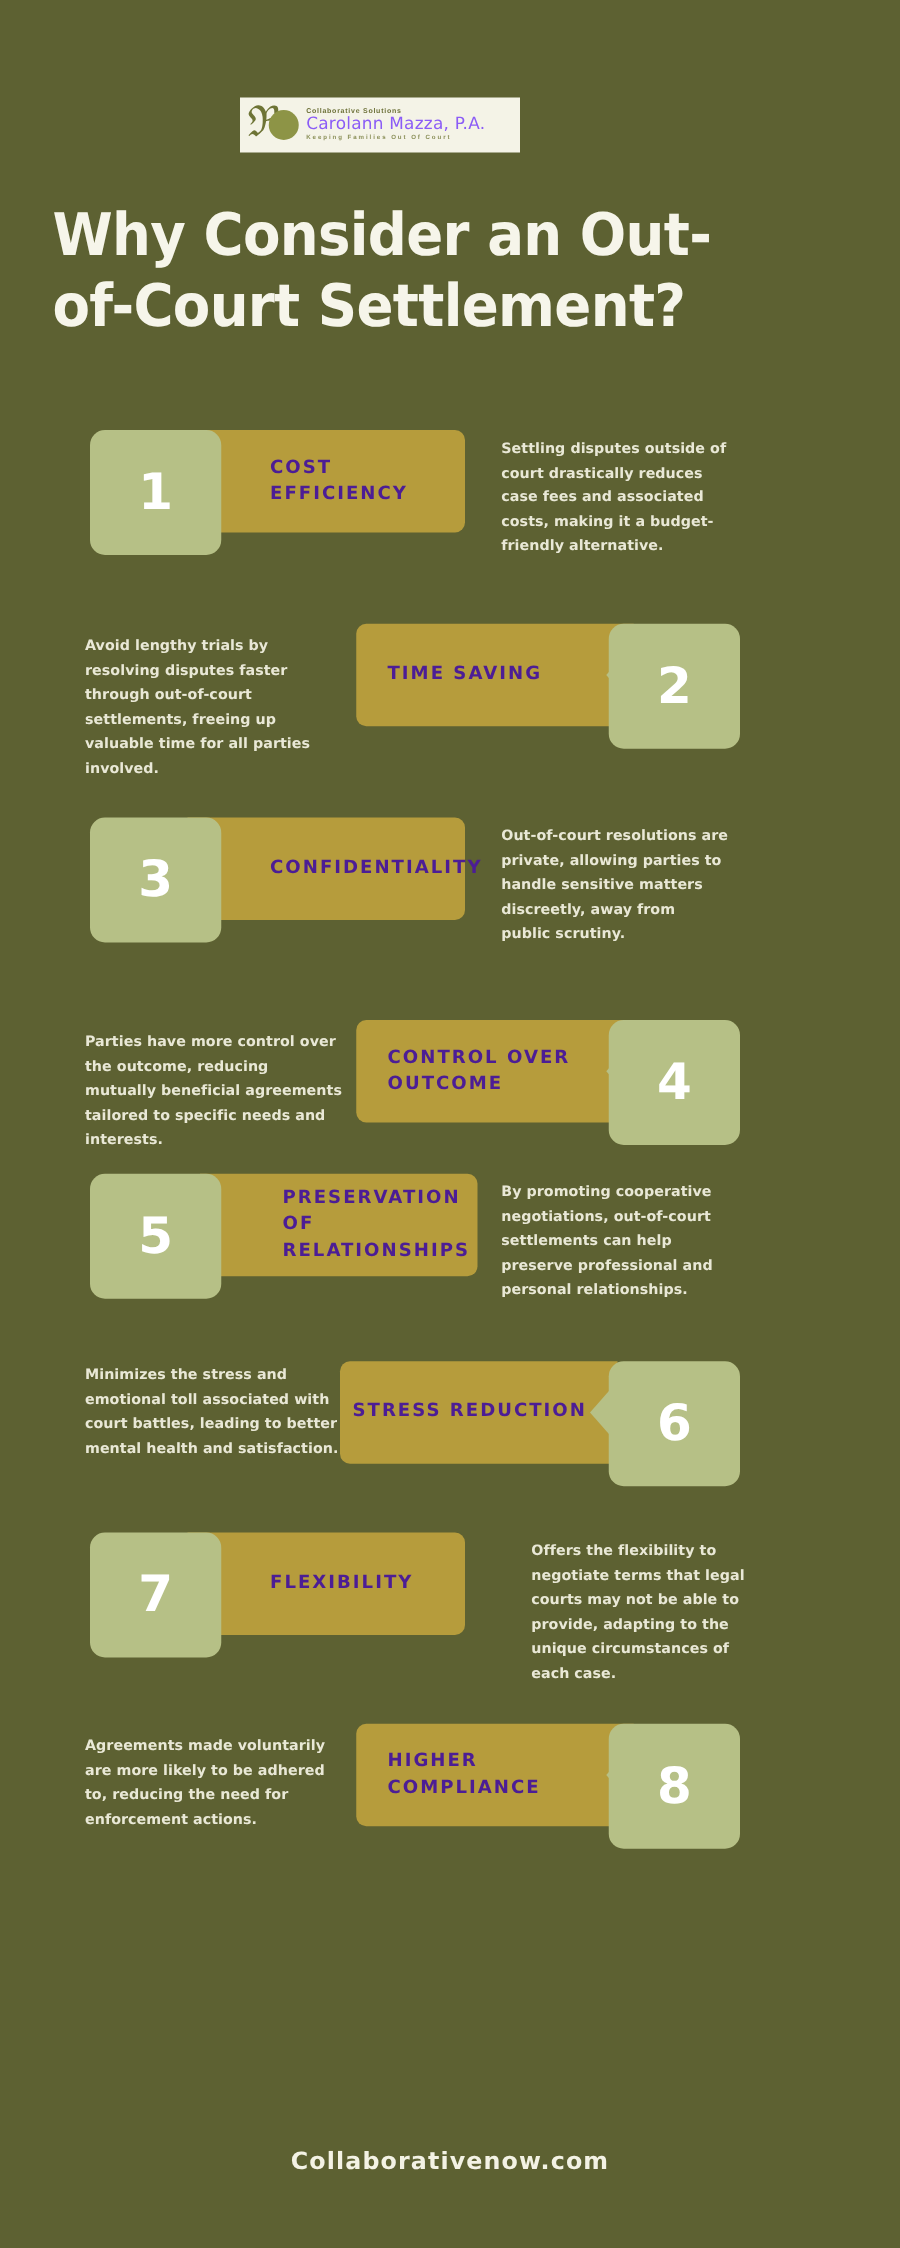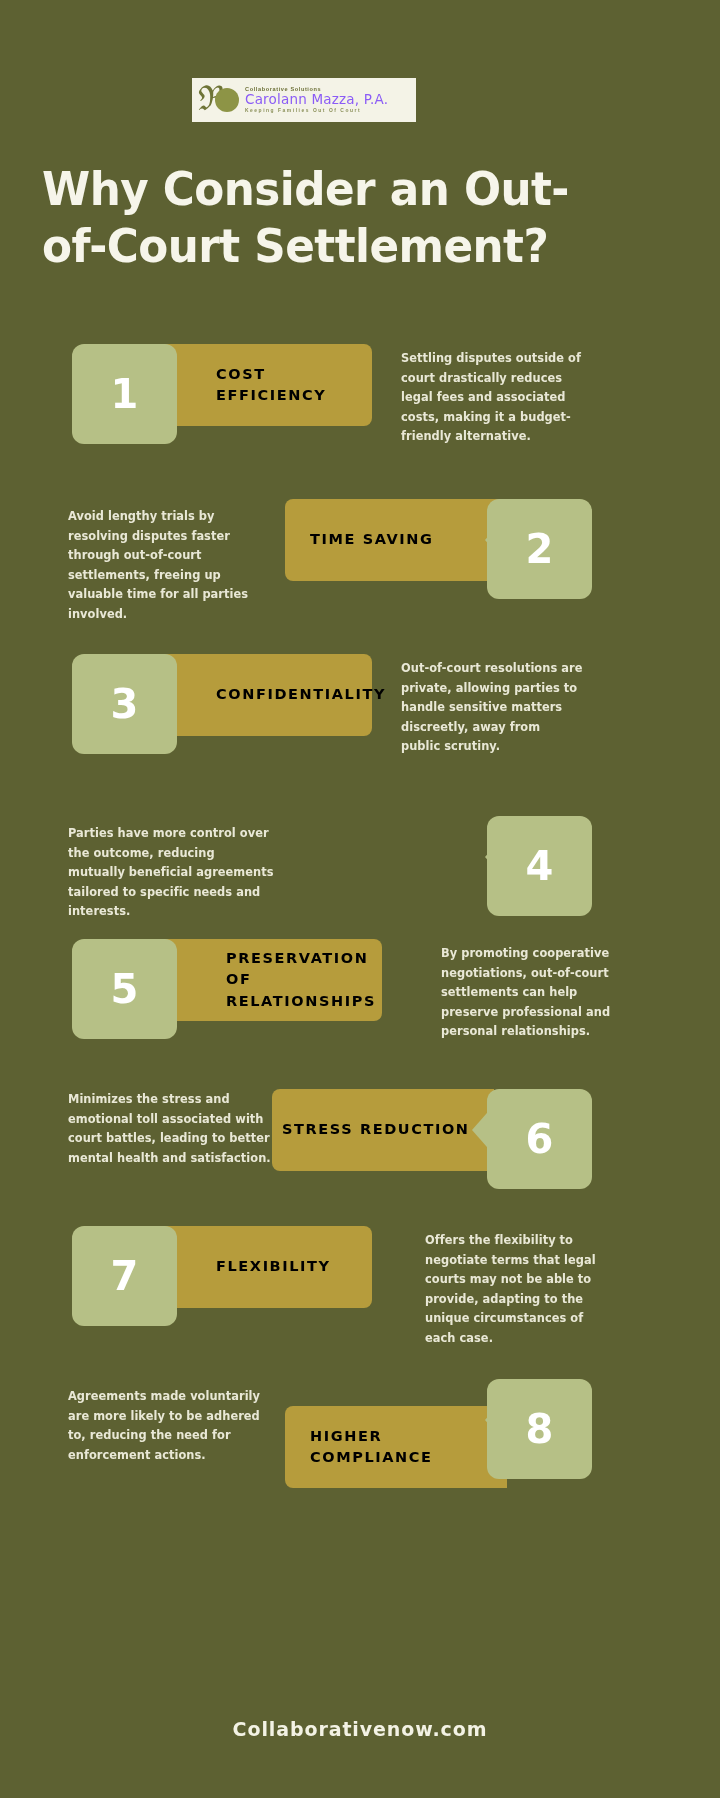--- a/index.html
+++ b/index.html
@@ -116,21 +116,21 @@
     height: 82px;
     background: #b69c3c;
     display: flex;
     align-items: center;
     z-index: 1;
   }
   .banner-left  { border-radius: 0 8px 8px 0; }
   .banner-right { border-radius: 8px 0 0 8px; }
 
   .banner .label {
-    color: #000000;
+    color: #4c1d95;
     font-family: "DejaVu Sans", sans-serif;
     font-weight: bold;
     font-size: 14.5px;
     letter-spacing: 1.6px;
     line-height: 1.45;
     text-transform: uppercase;
   }
 
   
   .notch {
@@ -194,21 +194,21 @@
   <h1 class="title">Why Consider an Out-of-Court Settlement?</h1>
 
   <div class="row" style="top:340px;height:108px;">
     <div class="banner banner-left" style="left:150px;top:4px;width:222px;padding-left:66px;">
       <span class="label">COST EFFICIENCY</span>
     </div>
     <div class="notch notch-right" style="left:150px;top:20px;"></div>
     <div class="badge" style="left:72px;top:4px;">
       <span>1</span>
     </div>
-    <div class="desc right" style="left:401px;top:9px;width:182px;">Settling disputes outside of court drastically reduces legal fees and associated costs, making it a budget-friendly alternative.</div>
+    <div class="desc right" style="left:401px;top:9px;width:182px;">Settling disputes outside of court drastically reduces case fees and associated costs, making it a budget-friendly alternative.</div>
   </div>
 
   <div class="row" style="top:495px;height:108px;">
     <div class="banner banner-right" style="left:285px;top:4px;width:222px;padding-left:25px;">
       <span class="label">TIME SAVING</span>
     </div>
     <div class="notch notch-left" style="left:485px;top:20px;"></div>
     <div class="badge" style="left:487px;top:4px;">
       <span>2</span>
     </div>
@@ -220,36 +220,39 @@
       <span class="label">CONFIDENTIALITY</span>
     </div>
     <div class="notch notch-right" style="left:150px;top:20px;"></div>
     <div class="badge" style="left:72px;top:4px;">
       <span>3</span>
     </div>
     <div class="desc right" style="left:401px;top:9px;width:182px;">Out-of-court resolutions are private, allowing parties to handle sensitive matters discreetly, away from public scrutiny.</div>
   </div>
 
   <div class="row" style="top:812px;height:108px;">
+    <div class="banner banner-right" style="left:285px;top:4px;width:222px;padding-left:25px;">
+      <span class="label">CONTROL OVER OUTCOME</span>
+    </div>
     <div class="notch notch-left" style="left:485px;top:20px;"></div>
     <div class="badge" style="left:487px;top:4px;">
       <span>4</span>
     </div>
     <div class="desc left" style="left:68px;top:12px;width:206px;">Parties have more control over the outcome, reducing mutually beneficial agreements tailored to specific needs and interests.</div>
   </div>
 
   <div class="row" style="top:935px;height:108px;">
     <div class="banner banner-left" style="left:160px;top:4px;width:222px;padding-left:66px;">
       <span class="label">PRESERVATION OF RELATIONSHIPS</span>
     </div>
     <div class="notch notch-right" style="left:150px;top:20px;"></div>
     <div class="badge" style="left:72px;top:4px;">
       <span>5</span>
     </div>
-    <div class="desc right" style="left:401px;top:9px;width:182px;margin-left:40px;">By promoting cooperative negotiations, out-of-court settlements can help preserve professional and personal relationships.</div>
+    <div class="desc right" style="left:401px;top:9px;width:182px;">By promoting cooperative negotiations, out-of-court settlements can help preserve professional and personal relationships.</div>
   </div>
 
   <div class="row" style="top:1085px;height:108px;">
     <div class="banner banner-right" style="left:272px;top:4px;width:222px;padding-left:10px;">
       <span class="label">STRESS REDUCTION</span>
     </div>
     <div class="notch notch-left" style="left:472px;top:20px;"></div>
     <div class="badge" style="left:487px;top:4px;">
       <span>6</span>
     </div>
@@ -261,21 +264,21 @@
       <span class="label">FLEXIBILITY</span>
     </div>
     <div class="notch notch-right" style="left:150px;top:20px;"></div>
     <div class="badge" style="left:72px;top:4px;">
       <span>7</span>
     </div>
     <div class="desc right" style="left:401px;top:9px;width:182px;margin-left:24px;">Offers the flexibility to negotiate terms that legal courts may not be able to provide, adapting to the unique circumstances of each case.</div>
   </div>
 
   <div class="row" style="top:1375px;height:108px;">
-    <div class="banner banner-right" style="left:285px;top:4px;width:222px;padding-left:25px;margin-top:27px;">
+    <div class="banner banner-right" style="left:285px;top:4px;width:222px;padding-left:25px;">
       <span class="label">HIGHER COMPLIANCE</span>
     </div>
     <div class="notch notch-left" style="left:485px;top:20px;"></div>
     <div class="badge" style="left:487px;top:4px;">
       <span>8</span>
     </div>
     <div class="desc left" style="left:68px;top:12px;width:206px;">Agreements made voluntarily are more likely to be adhered to, reducing the need for enforcement actions.</div>
   </div>
 
   <div class="footer">Collaborativenow.com</div>

